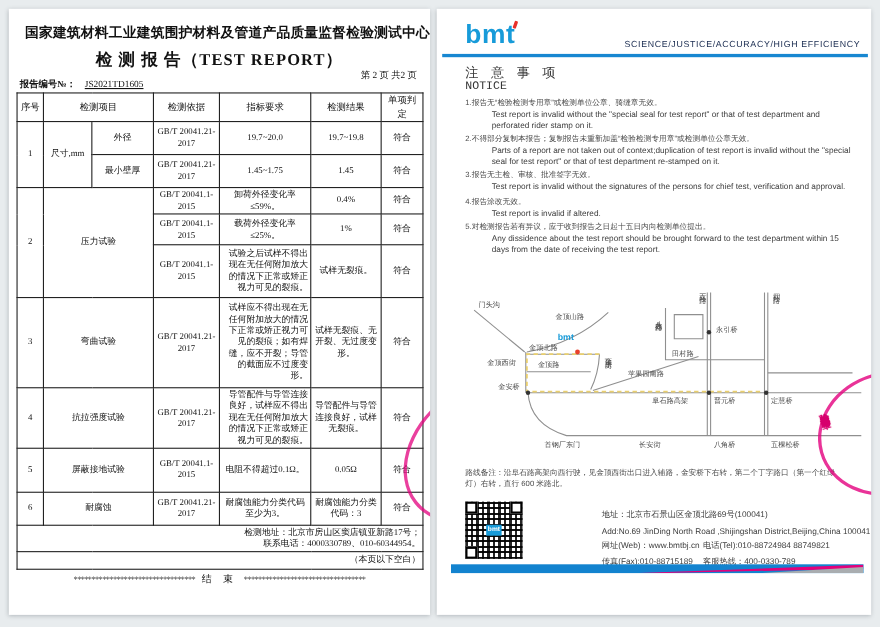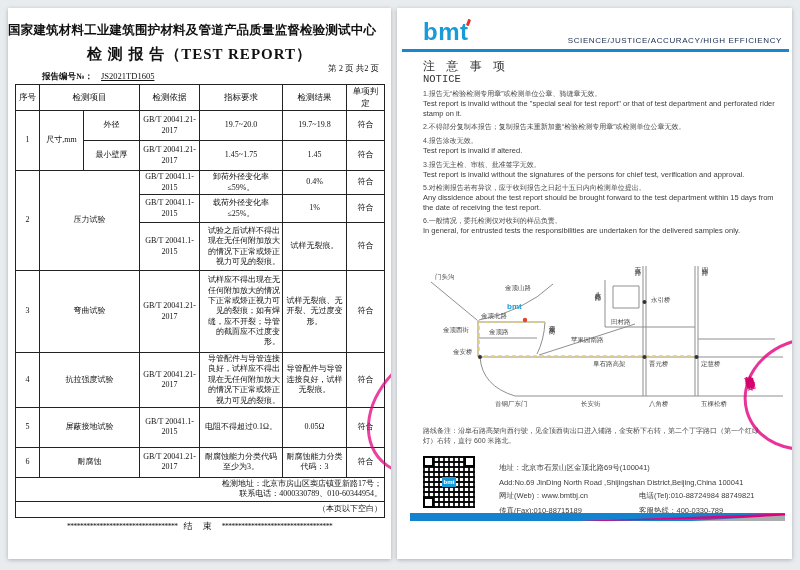--- a/index.html
+++ b/index.html
@@ -3,24 +3,24 @@
 <meta charset="utf-8">
 <style>
   html,body{margin:0;padding:0;}
   body{width:800px;height:570px;background:#e8ecee;position:relative;overflow:hidden;
        font-family:"Liberation Sans",sans-serif;-webkit-font-smoothing:antialiased;}
   .page{position:absolute;top:8px;height:551px;background:#fff;box-shadow:0 1px 4px rgba(60,70,80,.35);overflow:hidden;}
   #left-page{left:8px;width:383px;font-family:"Liberation Serif",serif;color:#111;}
   #right-page{left:397px;width:395px;color:#3d3d3d;}
 
   
-  .org-title{position:absolute;top:14px;left:0;right:0;text-align:left;font-size:12.5px;font-weight:bold;letter-spacing:.2px;}
+  .org-title{position:absolute;top:14px;left:0;right:0;text-align:right;font-size:12.5px;font-weight:bold;letter-spacing:.2px;}
   .doc-title{position:absolute;top:37px;left:0;right:0;text-align:center;font-size:15px;font-weight:bold;letter-spacing:1px;}
   .page-info{position:absolute;top:55px;right:12px;font-size:8.5px;}
-  .report-no{position:absolute;top:63px;left:10px;font-size:8.5px;font-weight:bold;margin-left:24px;}
+  .report-no{position:absolute;top:63px;left:10px;font-size:8.5px;font-weight:bold;}
   .report-no .val{font-weight:normal;text-decoration:underline;padding:0 8px;}
   table.rpt{position:absolute;top:76px;left:7px;border-collapse:collapse;table-layout:fixed;width:369px;}
   table.rpt td,table.rpt th{border:1px solid #222;font-size:8px;font-weight:normal;text-align:center;vertical-align:middle;padding:1px 2px;overflow:hidden;line-height:1.3;}
   table.rpt .lft{text-align:right;}
   table.rpt tr.thead th{font-size:8.5px;}
   .endline{position:absolute;top:512px;left:0;right:0;text-align:center;font-size:7.5px;white-space:nowrap;letter-spacing:-.5px;}
   .endline .lbl{font-size:9px;letter-spacing:4px;padding:0 6px;text-align:right;}
   .seal{position:absolute;border-radius:50%;}
   #left-seal{left:352px;top:342px;width:152px;height:112px;border:3px solid rgba(227,0,126,.75);transform:rotate(-38deg);}
   #left-seal .stxt{position:absolute;left:10px;top:62px;font-size:9.5px;letter-spacing:2px;color:rgba(227,0,126,.85);font-weight:bold;}
@@ -30,35 +30,35 @@
   
   .logo{position:absolute;left:26px;top:10px;font-size:24px;font-weight:bold;color:#179bd9;letter-spacing:.5px;}
   .logo .tick{position:absolute;right:-1px;top:1px;width:3px;height:7px;background:#e8312a;transform:rotate(20deg);border-radius:1px;}
   .slogan{position:absolute;right:10px;top:28px;font-size:8px;color:#17294e;letter-spacing:.6px;font-weight:normal;}
   .blue-rule{position:absolute;left:5px;right:3px;top:41px;height:2.5px;background:#1787d1;}
   .notice-zh{position:absolute;left:26px;top:50px;font-size:12px;letter-spacing:4px;color:#3a3a3a;}
   .notice-en{position:absolute;left:26px;top:65px;font-size:10.5px;color:#333;font-family:Liberation Mono, monospace;}
   .items{position:absolute;left:26px;top:81px;width:352px;}
   .item{margin-bottom:4px;}
   .item .zh{font-size:7px;color:#4a4a4a;line-height:10px;}
-  .item .en{font-size:7.5px;color:#3c3c3c;line-height:9.5px;}
+  .item .en{font-size:7.5px;color:#3c3c3c;line-height:9.5px;margin-left:24px;}
   .map{position:absolute;left:6px;top:252px;width:382px;height:162px;}
   .map svg{position:absolute;left:0;top:0;}
   .mlab{position:absolute;font-size:6.5px;color:#4a4a4a;white-space:nowrap;}
   .mlab.vert{writing-mode:vertical-rl;letter-spacing:1px;}
   .mlab.bmt{color:#179bd9;font-weight:bold;font-size:8px;}
   .route-note{position:absolute;left:26px;top:418px;width:345px;font-size:7px;color:#4a4a4a;line-height:10px;}
   .qr{position:absolute;left:26px;top:448px;width:52px;height:52px;background:
       repeating-linear-gradient(90deg,rgba(0,0,0,.85) 0 2px,transparent 2px 5px),
       repeating-linear-gradient(0deg,#111 0 2px,#fff 2px 5px);}
   .qr .finder{position:absolute;width:11px;height:11px;background:#fff;border:2.5px solid #000;box-sizing:border-box;}
   .qr .f1{left:0;top:0;} .qr .f2{right:0;top:0;} .qr .f3{left:0;bottom:0;}
   .qr .center{position:absolute;left:19px;top:21px;width:14px;height:10px;background:#179bd9;color:#fff;font-size:6px;font-weight:bold;text-align:center;line-height:10px;}
   .addr{position:absolute;left:102px;top:455px;font-size:7.5px;color:#3c3c3c;}
-  .addr div{margin-bottom:4.5px;}
+  .addr div{margin-bottom:4.5px;margin-left:48px;}
   .contact2{position:absolute;left:242px;top:483px;font-size:7.5px;color:#3c3c3c;}
   .contact2 div{margin-bottom:5px;}
   .bottom-bar{position:absolute;left:13px;right:7px;top:505px;height:8px;background:#1383cf;overflow:hidden;}
   .bottom-bar .mg{position:absolute;right:0;top:0;width:55%;height:100%;background:#e2017b;
       clip-path:polygon(0 100%,100% 5%,100% 50%,10% 100%);}
   .bottom-bar .gy{position:absolute;right:0;top:0;width:26%;height:100%;background:#a9adb0;
       clip-path:polygon(4% 100%,100% 30%,100% 100%);}
 </style>
 </head>
 <body>
@@ -187,36 +187,33 @@
   <div class="notice-zh">注 意 事 项</div>
   <div class="notice-en">NOTICE</div>
 
   <div class="items">
     <div class="item">
       <div class="zh">1.报告无“检验检测专用章”或检测单位公章、骑缝章无效。</div>
       <div class="en">Test report is invalid without the "special seal for test report" or that of test department and perforated rider stamp on it.</div>
     </div>
     <div class="item">
       <div class="zh">2.不得部分复制本报告；复制报告未重新加盖“检验检测专用章”或检测单位公章无效。</div>
+      <div class="en">Parts of a report are not taken out of context;duplication of test report is invalid without the "special seal for test report" or that of test department re-stamped on it.</div>
+    </div>
+    <div class="item">
+      <div class="zh">3.报告无主检、审核、批准签字无效。</div>
+      <div class="en">Test report is invalid without the signatures of the persons for chief test, verification and approval.</div>
     </div>
     <div class="item">
       <div class="zh">4.报告涂改无效。</div>
       <div class="en">Test report is invalid if altered.</div>
     </div>
     <div class="item">
-      <div class="zh">3.报告无主检、审核、批准签字无效。</div>
-      <div class="en">Test report is invalid without the signatures of the persons for chief test, verification and approval.</div>
-    </div>
-    <div class="item">
       <div class="zh">5.对检测报告若有异议，应于收到报告之日起十五日内向检测单位提出。</div>
       <div class="en">Any dissidence about the test report should be brought forward to the test department within 15 days from the date of receiving the test report.</div>
-    </div>
-    <div class="item">
-      <div class="zh">6.一般情况，委托检测仅对收到的样品负责。</div>
-      <div class="en">In general, for entrusted tests the responsibilities are undertaken for the delivered samples only.</div>
     </div>
   </div>
 
   <div class="map">
     <svg width="382" height="162" viewBox="0 0 382 162">
       <g fill="none" stroke="#8f8f8f" stroke-width="1">
         <path d="M28,22 L74,60"></path>
         <path d="M150,24 Q120,52 76,60"></path>
         <path d="M75,60 L75,97"></path>
         <path d="M75,62 L142,62"></path>

